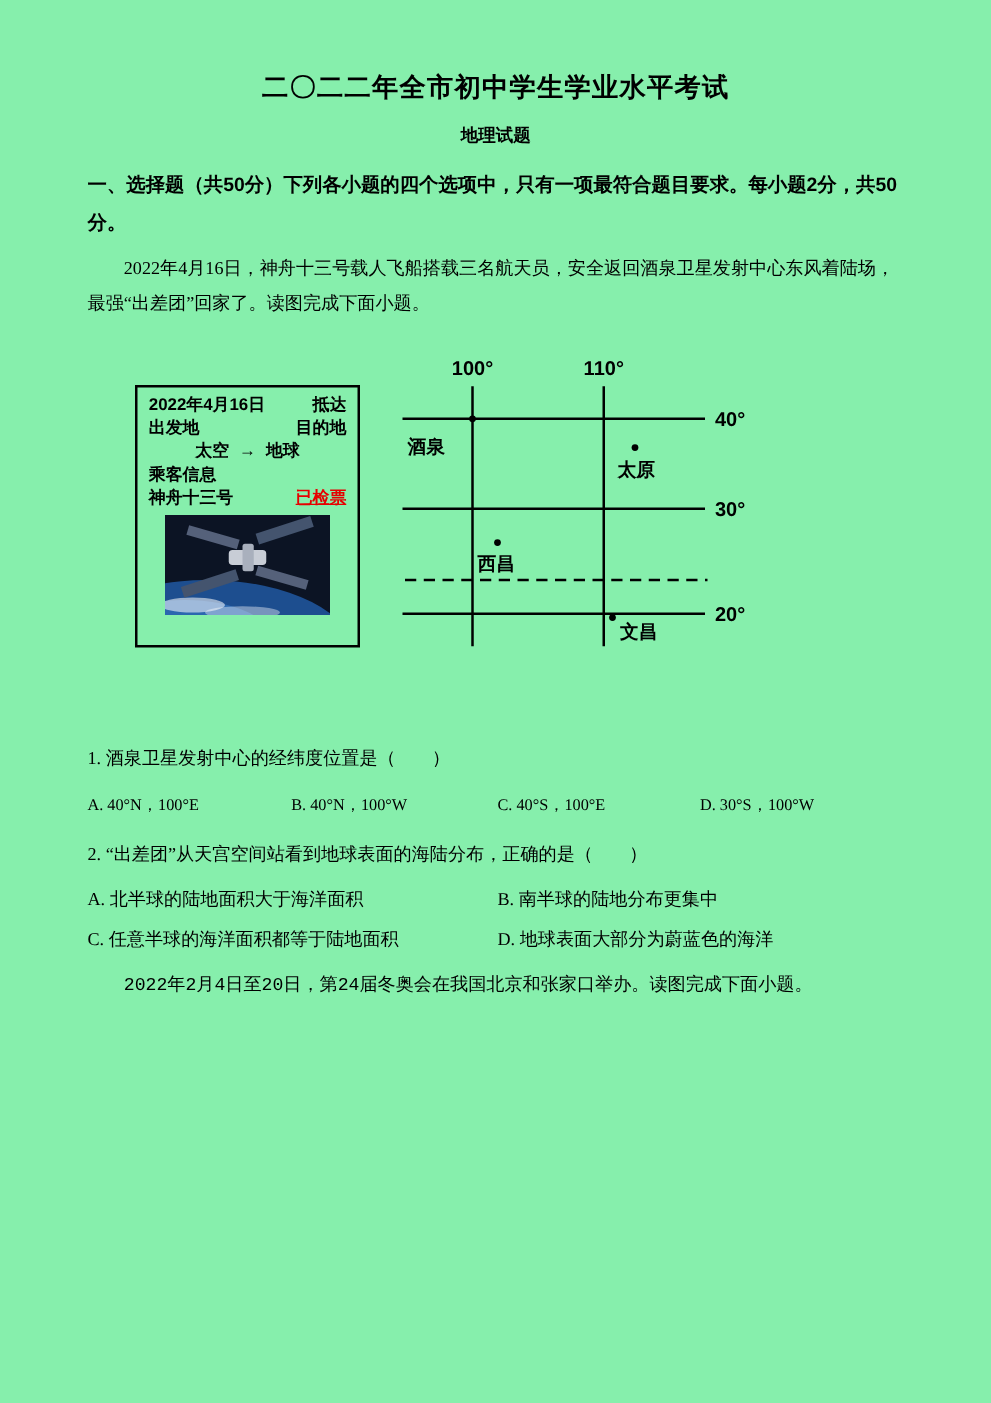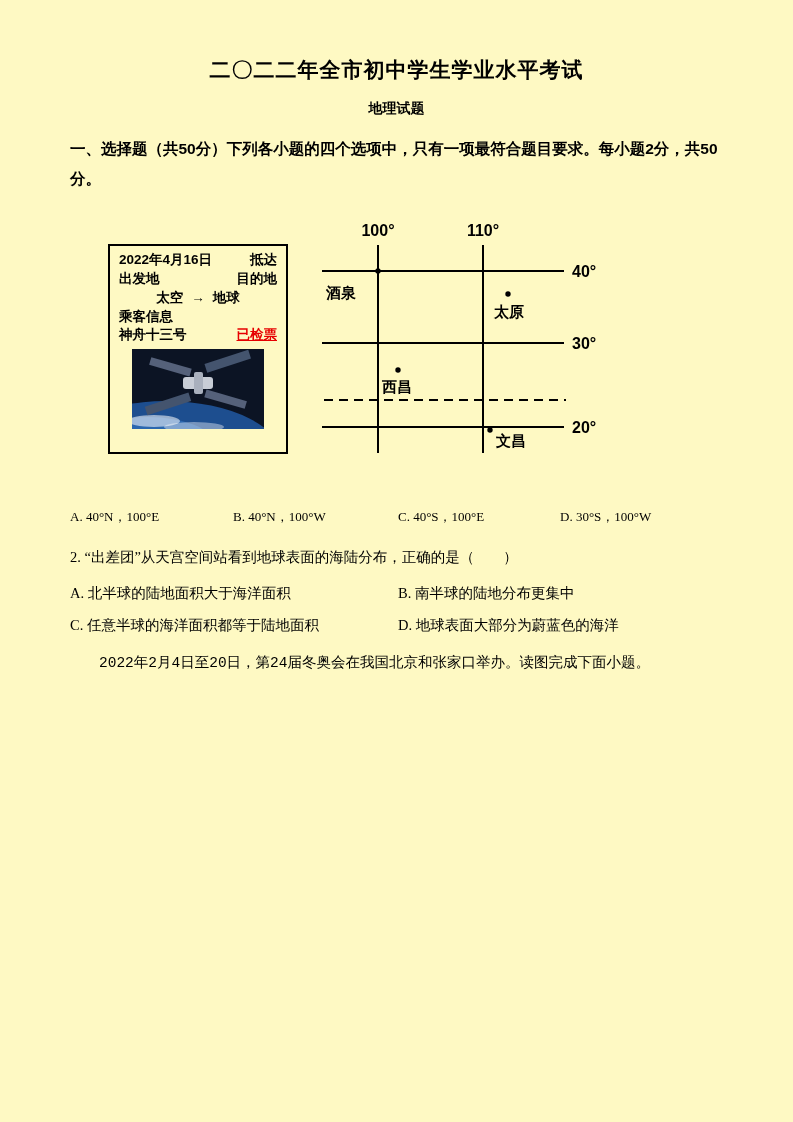--- a/index.html
+++ b/index.html
@@ -4,21 +4,21 @@
 <style>
   * { margin: 0; padding: 0; box-sizing: border-box; }
   html, body { background: #ffffff; }
   body {
     width: 793px; height: 1122px;
     font-family: "Liberation Serif", serif;
     color: #000;
     position: relative;
     overflow: hidden;
   }
-  .page { width: 793px; height: 1122px; padding: 56px 70px 0 70px; position: relative; background: #fef9c3; }
+  .page { width: 793px; height: 1122px; padding: 56px 70px 0 70px; position: relative; background: #86efac; }
 
   .title {
     text-align: center; font-size: 21px; font-weight: bold;
     font-family: "Liberation Sans", sans-serif; letter-spacing: 1px;
   }
   .subtitle {
     text-align: center; font-size: 14px; font-weight: bold;
     font-family: "Liberation Sans", sans-serif; margin-top: 16px;
   }
   .section-heading {
@@ -67,20 +67,21 @@
 </head>
 <body>
 
 <div class="page">
 
   <div class="title">二〇二二年全市初中学生学业水平考试</div>
   <div class="subtitle">地理试题</div>
 
   <div class="section-heading">一、选择题（共50分）下列各小题的四个选项中，只有一项最符合题目要求。每小题2分，共50分。</div>
 
+  <div class="para">2022年4月16日，神舟十三号载人飞船搭载三名航天员，安全返回酒泉卫星发射中心东风着陆场，最强“出差团”回家了。读图完成下面小题。</div>
 
   <div class="figure">
 
     <div class="ticket">
       <div class="ticket-row">
         <span>2022年4月16日</span>
         <span>抵达</span>
       </div>
       <div class="ticket-row">
         <span>出发地</span>
@@ -139,20 +140,21 @@
       <text x="186" y="97" class="city-label">太原</text>
 
       <circle cx="90" cy="150" r="2.7" fill="#000"></circle>
       <text x="74" y="172" class="city-label">西昌</text>
 
       <circle cx="182" cy="210" r="2.7" fill="#000"></circle>
       <text x="188" y="226" class="city-label">文昌</text>
     </svg>
   </div>
 
+  <div class="question q1-text">1. 酒泉卫星发射中心的经纬度位置是（　　）</div>
   <div class="options-q1">
     <span>A. 40°N，100°E</span>
     <span>B. 40°N，100°W</span>
     <span>C. 40°S，100°E</span>
     <span>D. 30°S，100°W</span>
   </div>
 
   <div class="question q2-text">2. “出差团”从天宫空间站看到地球表面的海陆分布，正确的是（　　）</div>
   <div class="options-q2">
     <span>A. 北半球的陆地面积大于海洋面积</span>

